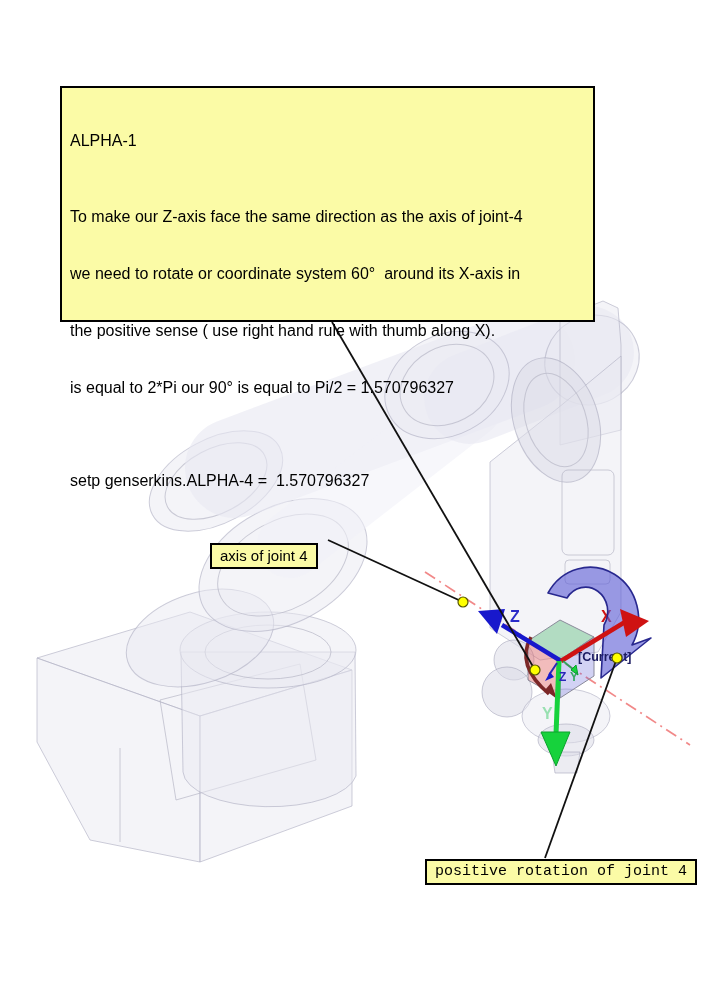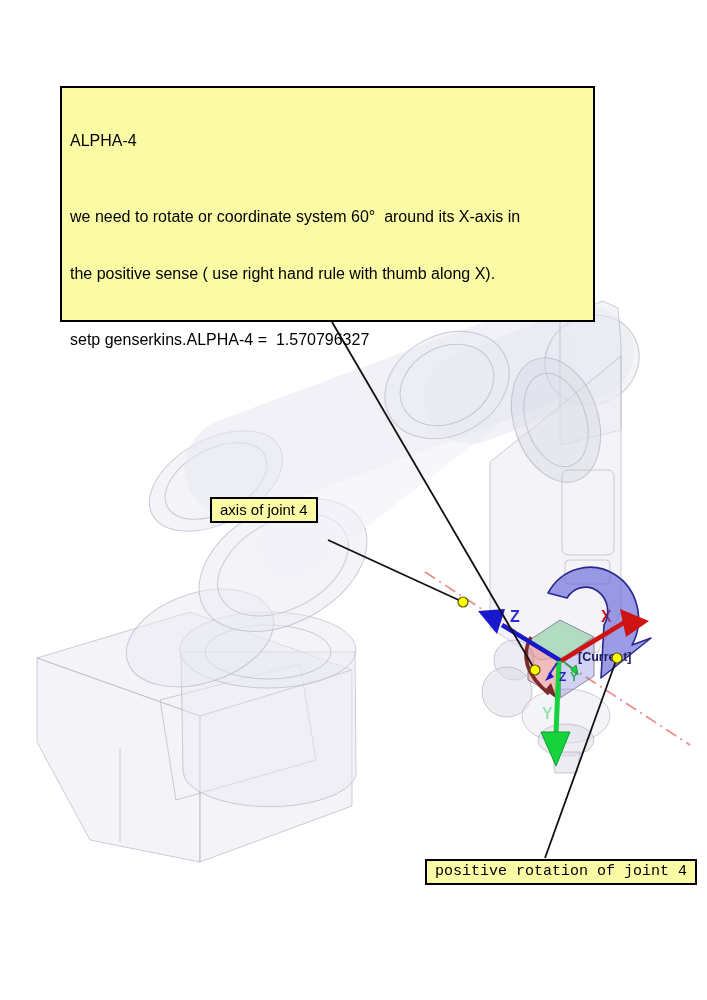--- a/index.html
+++ b/index.html
@@ -54,26 +54,26 @@
 
   .dot{fill:var(--marker);stroke:#565600;stroke-width:1.2;}
 
   .note-box{
     position:absolute;left:60px;top:86px;width:535px;height:236px;
     background:var(--note-bg);border:2px solid #000;
     padding:5px 8px;font-size:16px;line-height:19px;color:#000;
     white-space:pre-wrap;
   }
   .note-title{margin-bottom:19px;}
-  .note-command{margin-top:9px;}
+  .note-command{margin-top:36px;}
   .callout{
     position:absolute;background:var(--note-bg);border:2px solid #000;
     font-size:15px;line-height:18px;color:#000;padding:2px 8px;white-space:nowrap;
   }
-  .callout-axis{left:210px;top:497px;}
+  .callout-axis{left:210px;top:543px;}
   .callout-rot{left:425px;top:859px;font-family:Liberation Mono, monospace;}
 </style>
 </head>
 <body>
 
 <div class="stage">
 
   <svg width="707" height="1000" viewBox="0 0 707 1000">
 
     <g>
@@ -176,21 +176,23 @@
     </g>
 
     <text class="lblCurrent" x="578" y="661">[Current]</text>
 
     <circle class="dot" cx="463" cy="602" r="5"></circle>
     <circle class="dot" cx="535" cy="670" r="5"></circle>
     <circle class="dot" cx="617" cy="658" r="5"></circle>
   </svg>
 
   <div class="note-box">
-    <div class="note-title">ALPHA-4</div>
+    <div class="note-title">ALPHA-1</div>
+    <div>To make our Z-axis face the same direction as the axis of joint-4</div>
     <div>we need to rotate or coordinate system 60°  around its X-axis in</div>
     <div>the positive sense ( use right hand rule with thumb along X).</div>
+    <div>is equal to 2*Pi our 90° is equal to Pi/2 = 1.570796327</div>
     <div class="note-command">setp genserkins.ALPHA-4 =  1.570796327</div>
   </div>
 
   <div class="callout callout-axis">axis of joint 4</div>
   <div class="callout callout-rot">positive rotation of joint 4</div>
 </div>
 
 </body></html>

